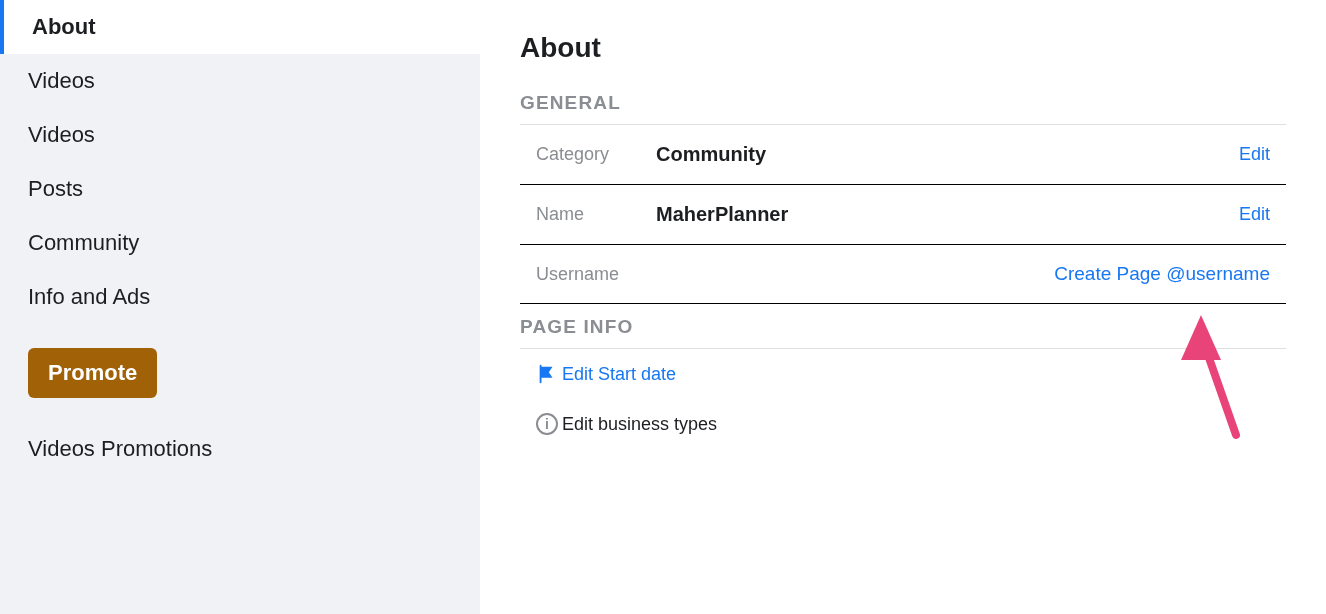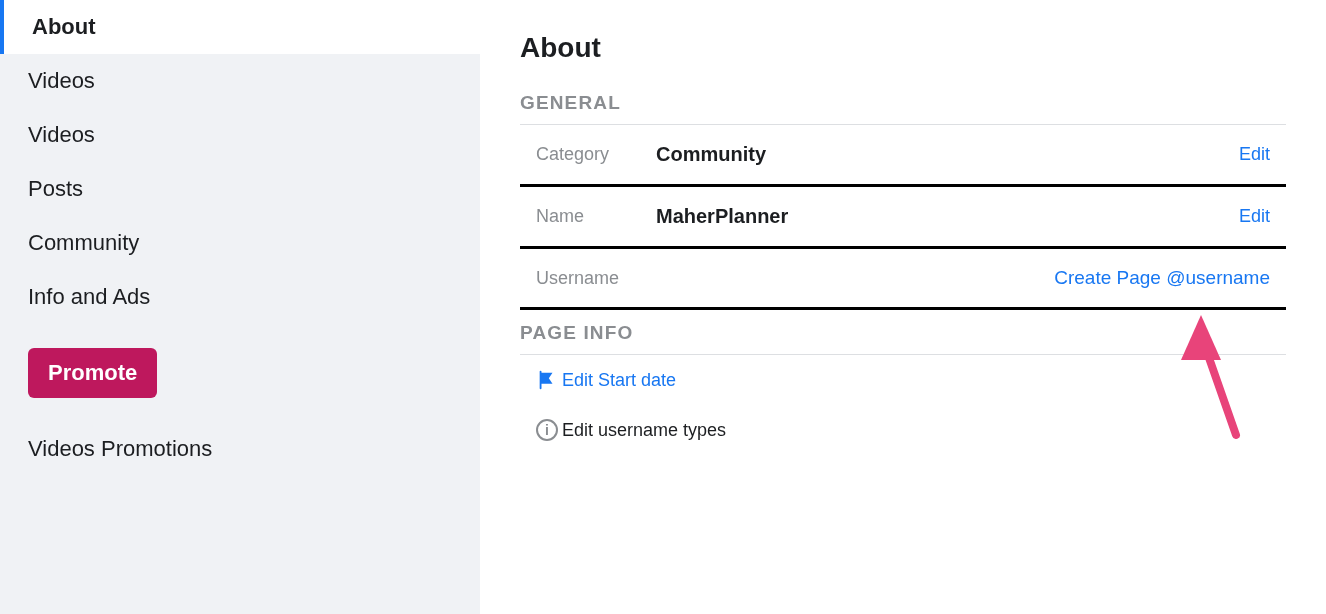--- a/index.html
+++ b/index.html
@@ -30,21 +30,21 @@
 
     .sidebar-item.active {
       background: #ffffff;
       font-weight: 700;
       color: #1c1e21;
       border-left: 4px solid #1877f2;
     }
 
     .sidebar-item.promote-btn {
       margin: 16px 28px;
-      background: #be185d;
+      background: #a16207;
       color: #ffffff;
       border-radius: 6px;
       font-weight: 600;
       padding: 12px 20px;
       text-align: center;
       width: auto;
       display: inline-block;
     }
 
     .sidebar-promote-wrapper {
@@ -78,21 +78,21 @@
     .divider {
       border: none;
       border-top: 1px solid #dddfe2;
       margin-bottom: 0;
     }
 
     .info-row {
       display: flex;
       align-items: center;
       padding: 18px 16px;
-      border-bottom: 3px solid #000000;
+      border-bottom: 1px solid #000000;
     }
 
     .info-row-label {
       width: 120px;
       color: #8a8d91;
       font-size: 18px;
       font-weight: 400;
       flex-shrink: 0;
     }
 
@@ -236,21 +236,21 @@
         <svg viewBox="0 0 24 24" fill="#1877f2" xmlns="http://www.w3.org/2000/svg">
           <path d="M5 3v18" stroke="#1877f2" stroke-width="2" stroke-linecap="round"></path>
           <path d="M5 4 L18 4 L14 10 L18 16 L5 16 Z" fill="#1877f2"></path>
         </svg>
       </span>
       <span style="color:#1877f2; font-size:18px;">Edit Start date</span>
     </div>
 
     <div class="page-info-item">
       <span class="icon-info">i</span>
-      <span style="color:#1c1e21; font-size:18px;">Edit username types</span>
+      <span style="color:#1c1e21; font-size:18px;">Edit business types</span>
     </div>
   </div>
 
   <svg class="annotation-arrow" viewBox="0 0 130 130" xmlns="http://www.w3.org/2000/svg" style="position:absolute; right: 60px; top: 300px; width:130px; height:140px;">
 
     <line x1="100" y1="130" x2="65" y2="30" stroke="#e8447a" stroke-width="8" stroke-linecap="round"></line>
 
     <polygon points="65,10 45,55 85,55" fill="#e8447a"></polygon>
   </svg>
 </div>

